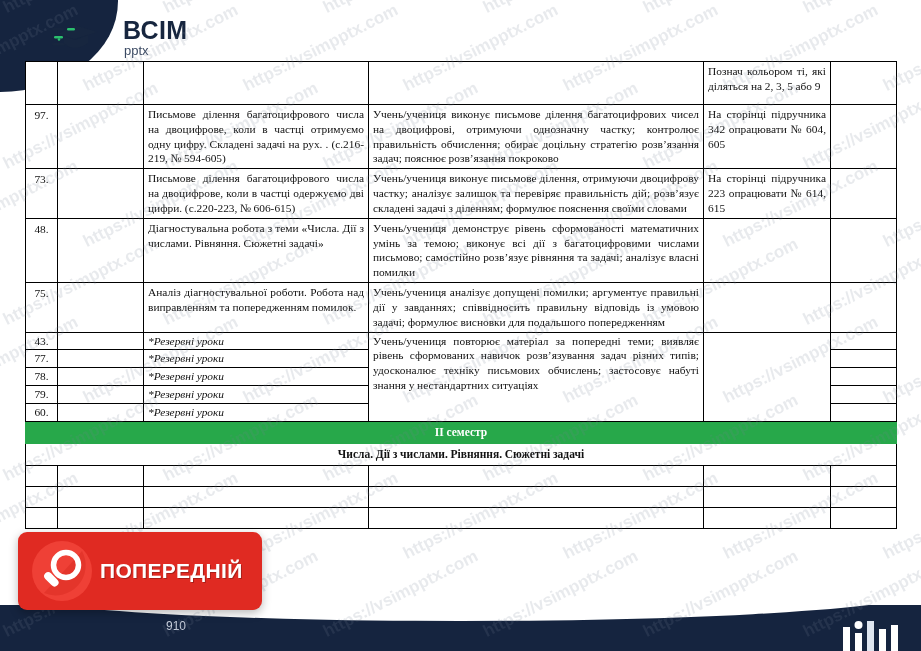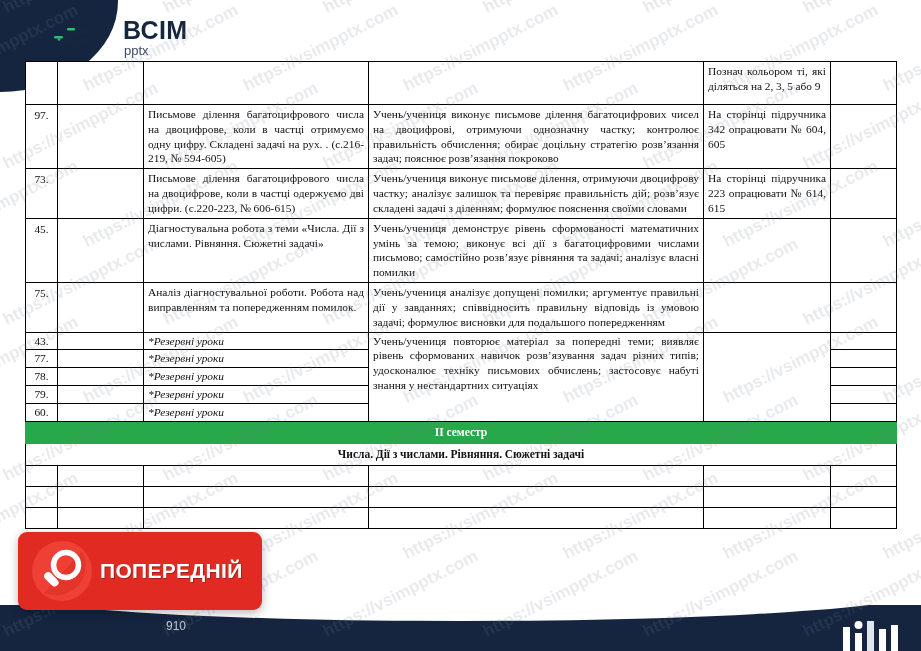--- a/index.html
+++ b/index.html
@@ -180,21 +180,21 @@
     <tr>
       <td class="num">73.</td>
       <td></td>
       <td class="topic">Письмове ділення багатоцифрового числа на двоцифрове, коли в частці одержуємо дві цифри. (с.220-223, № 606-615)</td>
       <td class="outcome">Учень/учениця виконує письмове ділення, отримуючи двоцифрову частку; аналізує залишок та перевіряє правильність дій; розв’язує складені задачі з діленням; формулює пояснення своїми словами</td>
       <td class="home">На сторінці підручника 223 опрацювати № 614, 615</td>
       <td></td>
     </tr>
 
     <tr>
-      <td class="num">45.</td>
+      <td class="num">48.</td>
       <td></td>
       <td class="topic">Діагностувальна робота з теми «Числа. Дії з числами. Рівняння. Сюжетні задачі»</td>
       <td class="outcome">Учень/учениця демонструє рівень сформованості математичних умінь за темою; виконує всі дії з багатоцифровими числами письмово; самостійно розв’язує рівняння та задачі; аналізує власні помилки</td>
       <td class="home"></td>
       <td></td>
     </tr>
 
     <tr>
       <td class="num">75.</td>
       <td></td>

